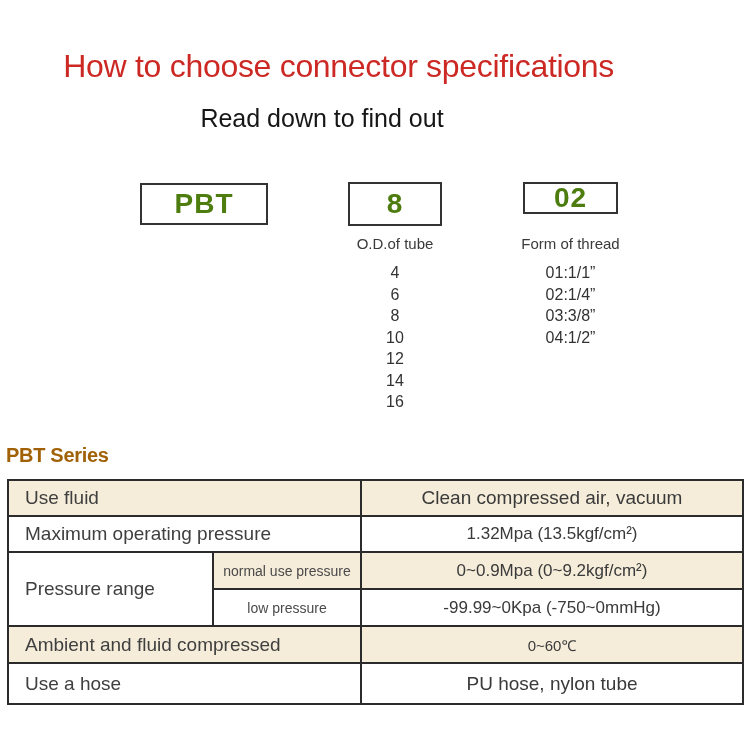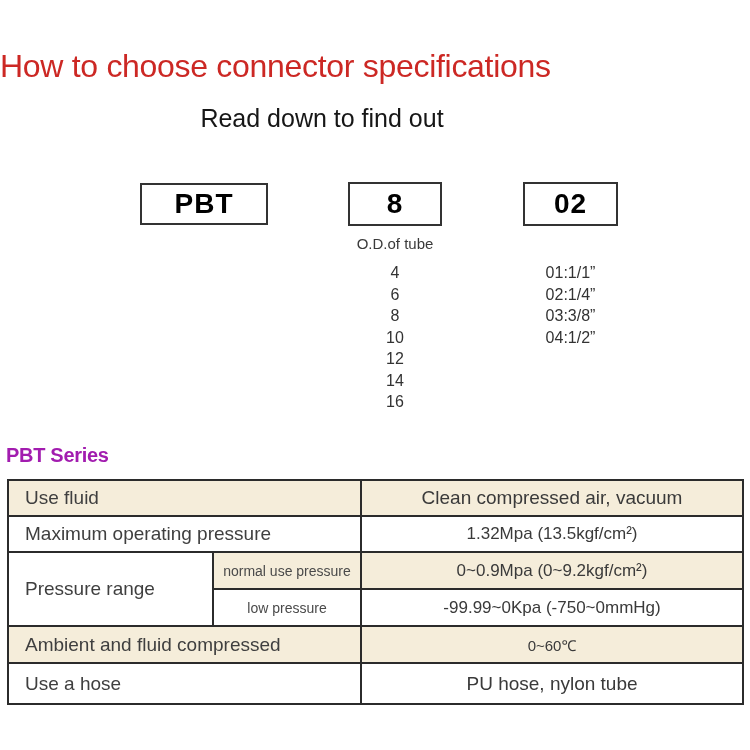--- a/index.html
+++ b/index.html
@@ -5,38 +5,38 @@
   html,body { margin:0; padding:0; background:#ffffff; }
   body { font-family:"Liberation Sans", sans-serif; }
   .canvas {
     position:relative; width:750px; height:750px;
     background:#ffffff; overflow:hidden; color:#222;
   }
 
   
   .title {
     position:absolute; top:48px; left:0; width:614px;
-    text-align:left; font-size:32px; font-weight:normal;
+    text-align:right; font-size:32px; font-weight:normal;
     color:#cc2824; letter-spacing:-0.3px; white-space:nowrap;
   }
   .subtitle {
     position:absolute; top:104px; left:0; width:644px;
     text-align:center; font-size:25px; color:#161616; white-space:nowrap;
   }
 
   
   .code-box {
     position:absolute; box-sizing:border-box;
     border:2px solid #333; background:#fff;
     display:flex; align-items:center; justify-content:center;
-    font-weight:bold; font-size:28px; color:#000000; letter-spacing:1px;
+    font-weight:bold; font-size:28px; color:#4d7c0f; letter-spacing:1px;
   }
   .box-pbt { left:140px; top:183px; width:128px; height:42px; }
   .box-od  { left:348px; top:182px; width:94px;  height:44px; }
-  .box-thr { left:523px; top:182px; width:95px;  height:44px; }
+  .box-thr { left:523px; top:182px; width:95px;  height:32px; }
 
   .box-label {
     position:absolute; top:235px; text-align:center;
     font-size:15px; color:#3a3a3a; white-space:nowrap;
   }
   .lab-pbt { left:70px;  width:268px; }
   .lab-od  { left:328px; width:134px; }
   .lab-thr { left:503px; width:135px; }
 
   
@@ -44,21 +44,21 @@
     position:absolute; top:262px; text-align:center;
     font-size:16px; color:#333; line-height:21.5px;
   }
   .list-od  { left:338px; width:114px; }
   .list-thr { left:503px; width:135px; }
   .opt-list div { white-space:nowrap; }
 
   
   .series-heading {
     position:absolute; left:6px; top:444px;
-    font-size:20px; font-weight:bold; color:#a21caf; letter-spacing:-0.3px;
+    font-size:20px; font-weight:bold; color:#a16207; letter-spacing:-0.3px;
   }
 
   
   table.spec {
     position:absolute; left:7px; top:479px;
     width:735px; border-collapse:collapse; table-layout:fixed;
   }
   table.spec td {
     border:2px solid #2b2b2b; box-sizing:border-box;
     vertical-align:middle; overflow:hidden; white-space:nowrap;
@@ -90,20 +90,21 @@
     <span>PBT</span>
   </div>
   <div class="code-box box-od">
     <span>8</span>
   </div>
   <div class="code-box box-thr">
     <span>02</span>
   </div>
 
   <div class="box-label lab-od">O.D.of tube</div>
+  <div class="box-label lab-thr">Form of thread</div>
 
   <div class="opt-list list-od">
     <div>4</div>
     <div>6</div>
     <div>8</div>
     <div>10</div>
     <div>12</div>
     <div>14</div>
     <div>16</div>
   </div>

